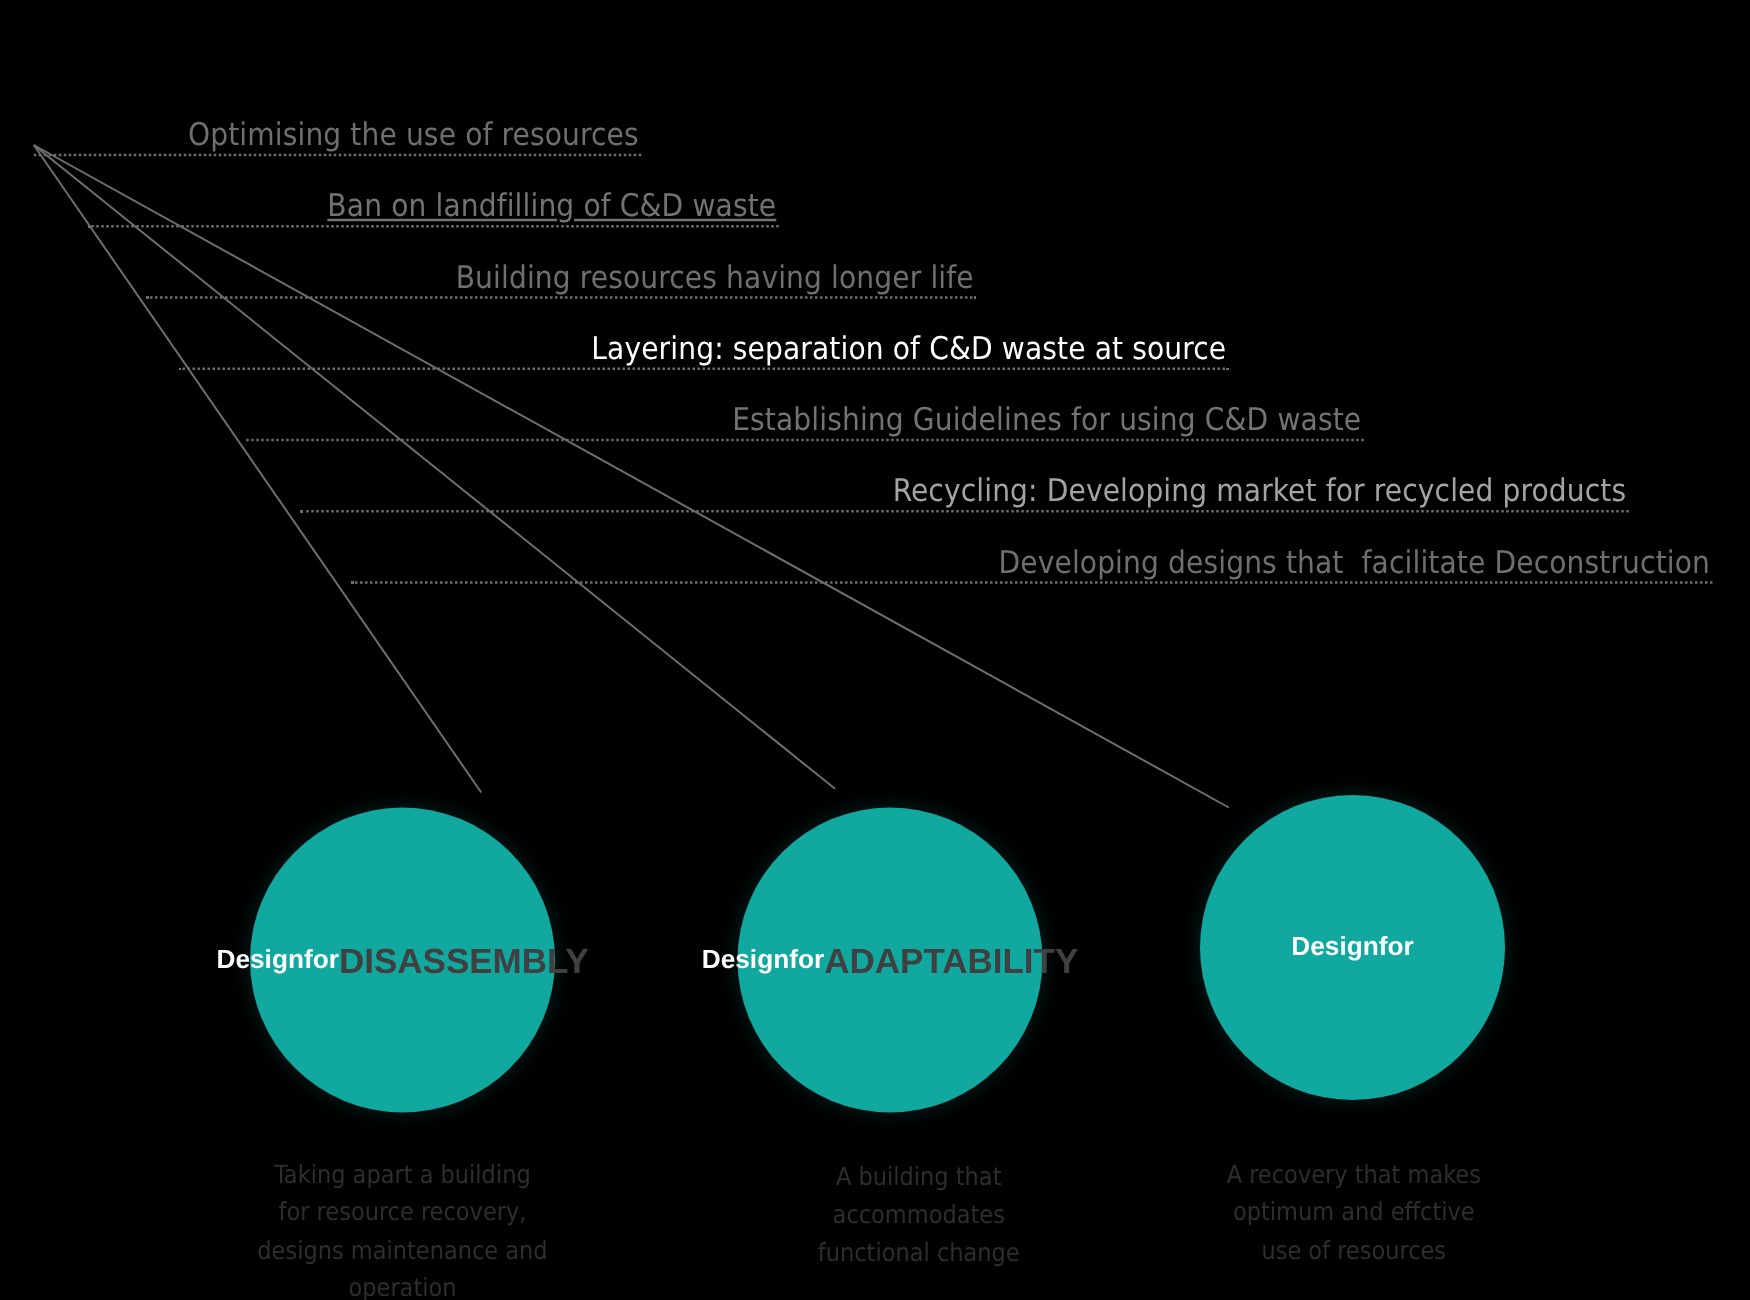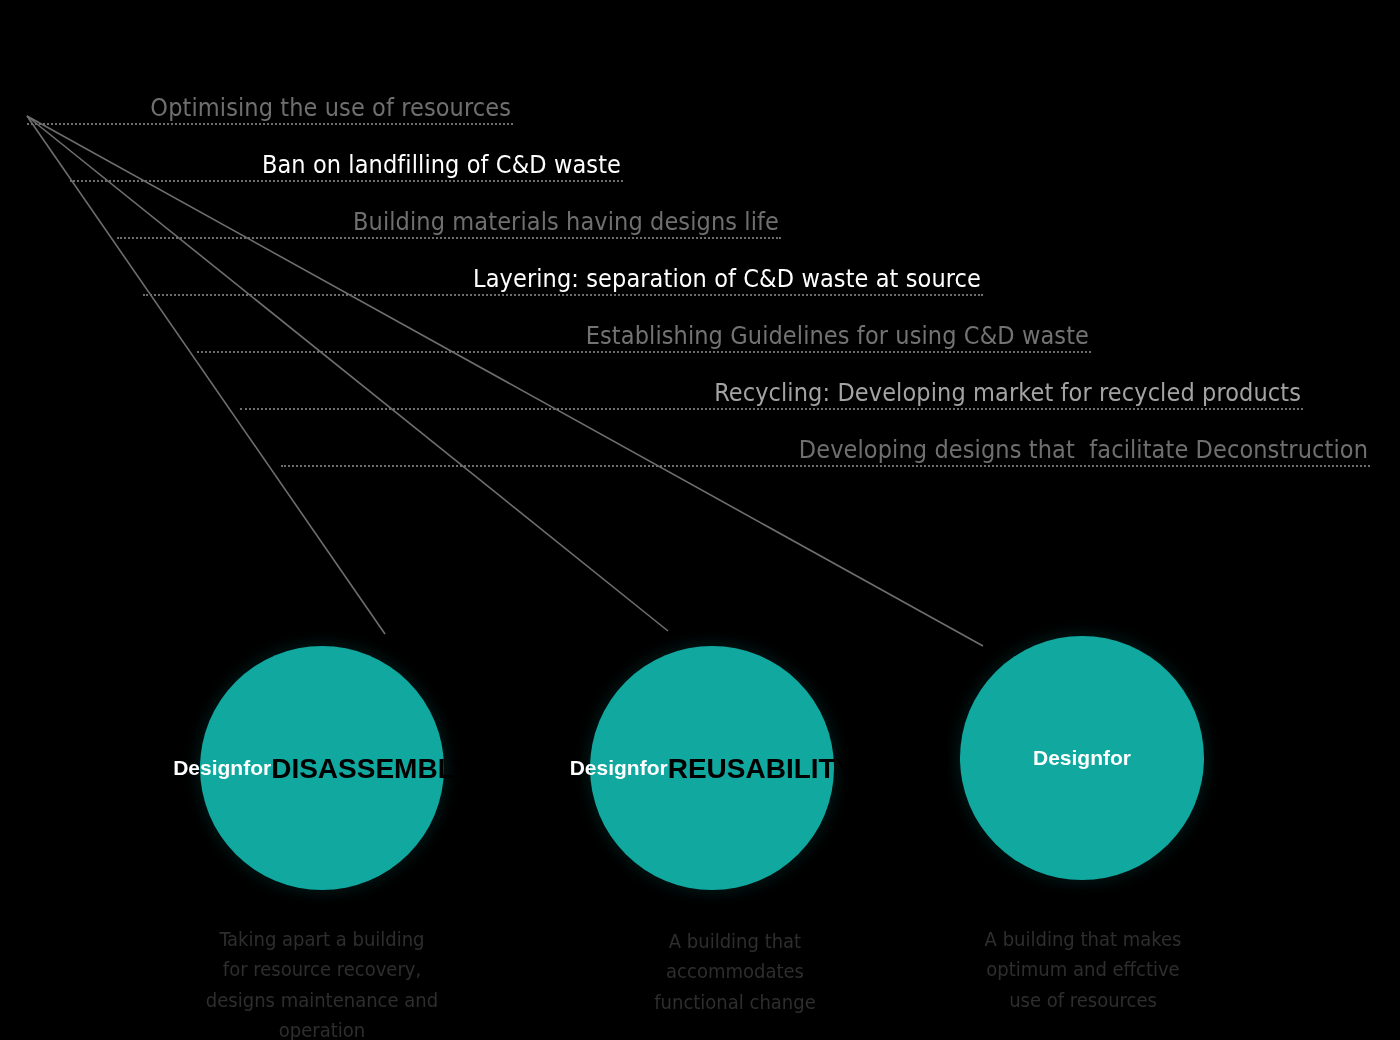--- a/index.html
+++ b/index.html
@@ -67,21 +67,21 @@
   .circle-line1,
   .circle-line2 {
     color: #ffffff;
     font-size: 21px;
     font-weight: 700;
     line-height: 1.22;
     text-align: center;
     white-space: pre;
   }
   .circle-title {
-    color: #000000;
+    color: #404040;
     font-size: 28px;
     font-weight: 700;
     line-height: 1.2;
     text-align: right;
     white-space: pre;
     margin-top: 1px;
   }
 
   
   .caption {
@@ -106,24 +106,24 @@
         <line x1="27" y1="70" x2="668" y2="585" stroke="#6e6e6e"></line>
         <line x1="27" y1="70" x2="983" y2="600" stroke="#6e6e6e"></line>
       </g>
   </svg>
 
   <div id="strategy-layer">
       <div class="strategy-row" style="left: 27px; top: 33px; width: 486px; border-bottom-color: rgb(110, 110, 110);">
         <span class="strategy-label" style="color: rgb(111, 111, 111);">Optimising the use of resources</span>
       </div>
       <div class="strategy-row" style="left: 70px; top: 90px; width: 553px; border-bottom-color: rgb(110, 110, 110);">
-        <span class="strategy-label" style="color: #ffffff;">Ban on landfilling of C&amp;D waste</span>
+        <span class="strategy-label" style="color: #737373; text-decoration: underline;">Ban on landfilling of C&amp;D waste</span>
       </div>
       <div class="strategy-row" style="left: 117px; top: 147px; width: 664px; border-bottom-color: rgb(110, 110, 110);">
-        <span class="strategy-label" style="color: rgb(111, 111, 111);">Building materials having designs life</span>
+        <span class="strategy-label" style="color: rgb(111, 111, 111);">Building resources having longer life</span>
       </div>
       <div class="strategy-row" style="left: 143px; top: 204px; width: 840px; border-bottom-color: rgb(110, 110, 110);">
         <span class="strategy-label" style="color: #ffffff;">Layering: separation of C&amp;D waste at source</span>
       </div>
       <div class="strategy-row" style="left: 197px; top: 261px; width: 894px; border-bottom-color: rgb(110, 110, 110);">
         <span class="strategy-label" style="color: #737373;">Establishing Guidelines for using C&amp;D waste</span>
       </div>
       <div class="strategy-row" style="left: 240px; top: 318px; width: 1063px; border-bottom-color: rgb(110, 110, 110);">
         <span class="strategy-label" style="color: #a3a3a3;">Recycling: Developing market for recycled products</span>
       </div>
@@ -138,27 +138,27 @@
         <div class="circle-line2">for</div>
         <div class="circle-title">DISASSEMBLY</div>
       </div>
       <div class="caption" style="left: 188px; top: 878px; width: 268px; color: rgb(46, 46, 46);">Taking apart a building
 for resource recovery,
 designs maintenance and
 operation</div>
       <div class="circle-node" style="width: 244px; height: 244px; left: 590px; top: 600px; background: rgb(17, 168, 160);">
         <div class="circle-line1">Design</div>
         <div class="circle-line2">for</div>
-        <div class="circle-title">REUSABILITY</div>
+        <div class="circle-title">ADAPTABILITY</div>
       </div>
       <div class="caption" style="left: 617px; top: 880px; width: 236px; color: rgb(46, 46, 46);">A building that
 accommodates
 functional change</div>
       <div class="circle-node" style="width: 244px; height: 244px; left: 960px; top: 590px; background: rgb(17, 168, 160);">
         <div class="circle-line1">Design</div>
         <div class="circle-line2">for</div>
       </div>
-      <div class="caption" style="left: 952px; top: 878px; width: 262px; color: rgb(46, 46, 46);">A building that makes
+      <div class="caption" style="left: 952px; top: 878px; width: 262px; color: rgb(46, 46, 46);">A recovery that makes
 optimum and effctive
 use of resources</div>
     </div>
 
 </div>
 
 </body></html>

